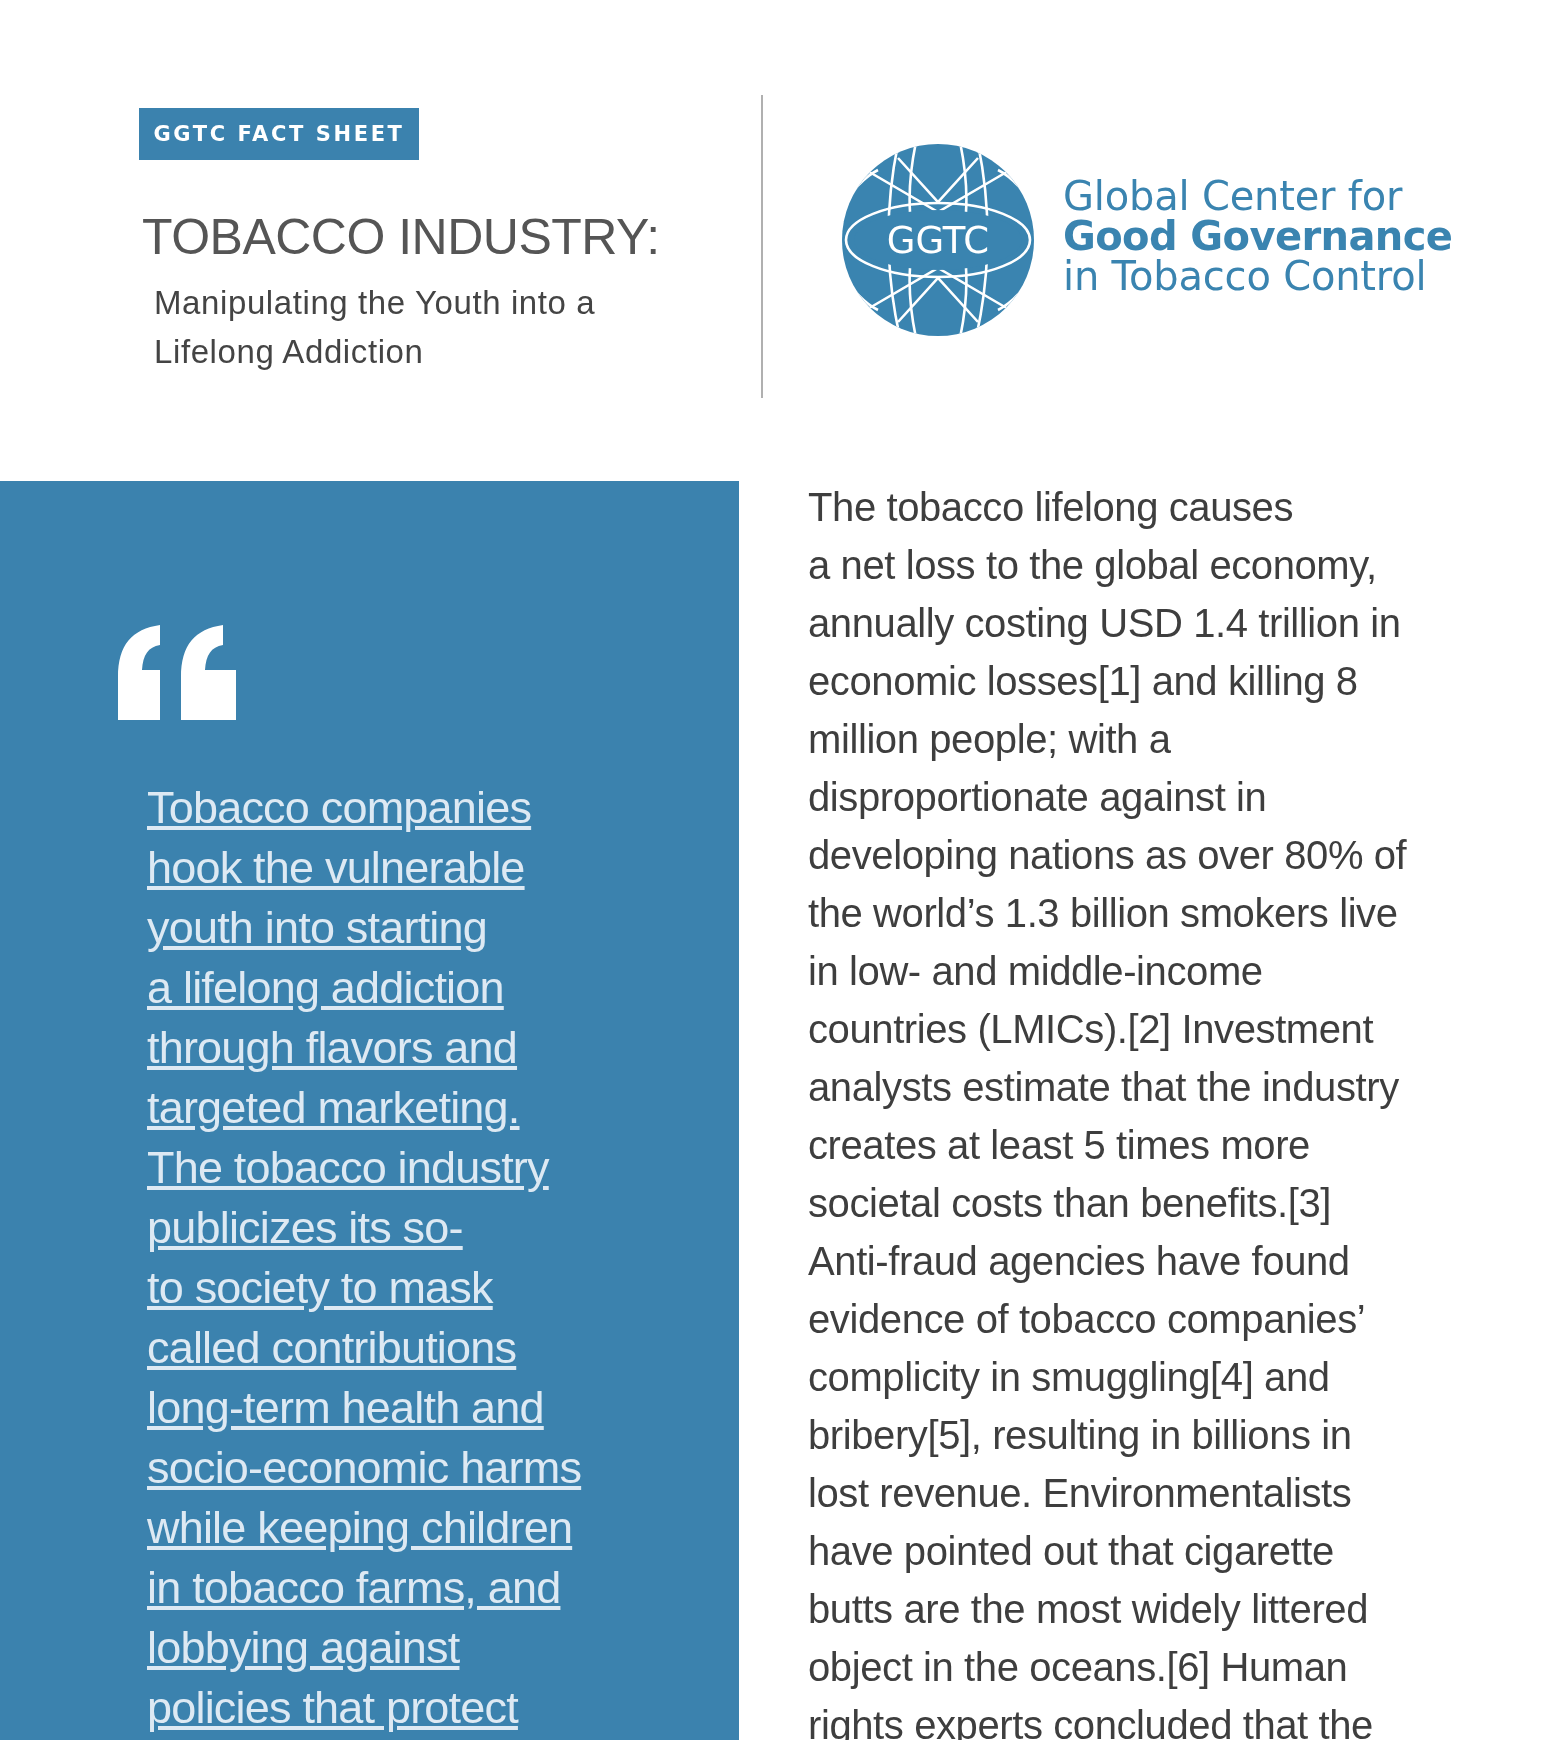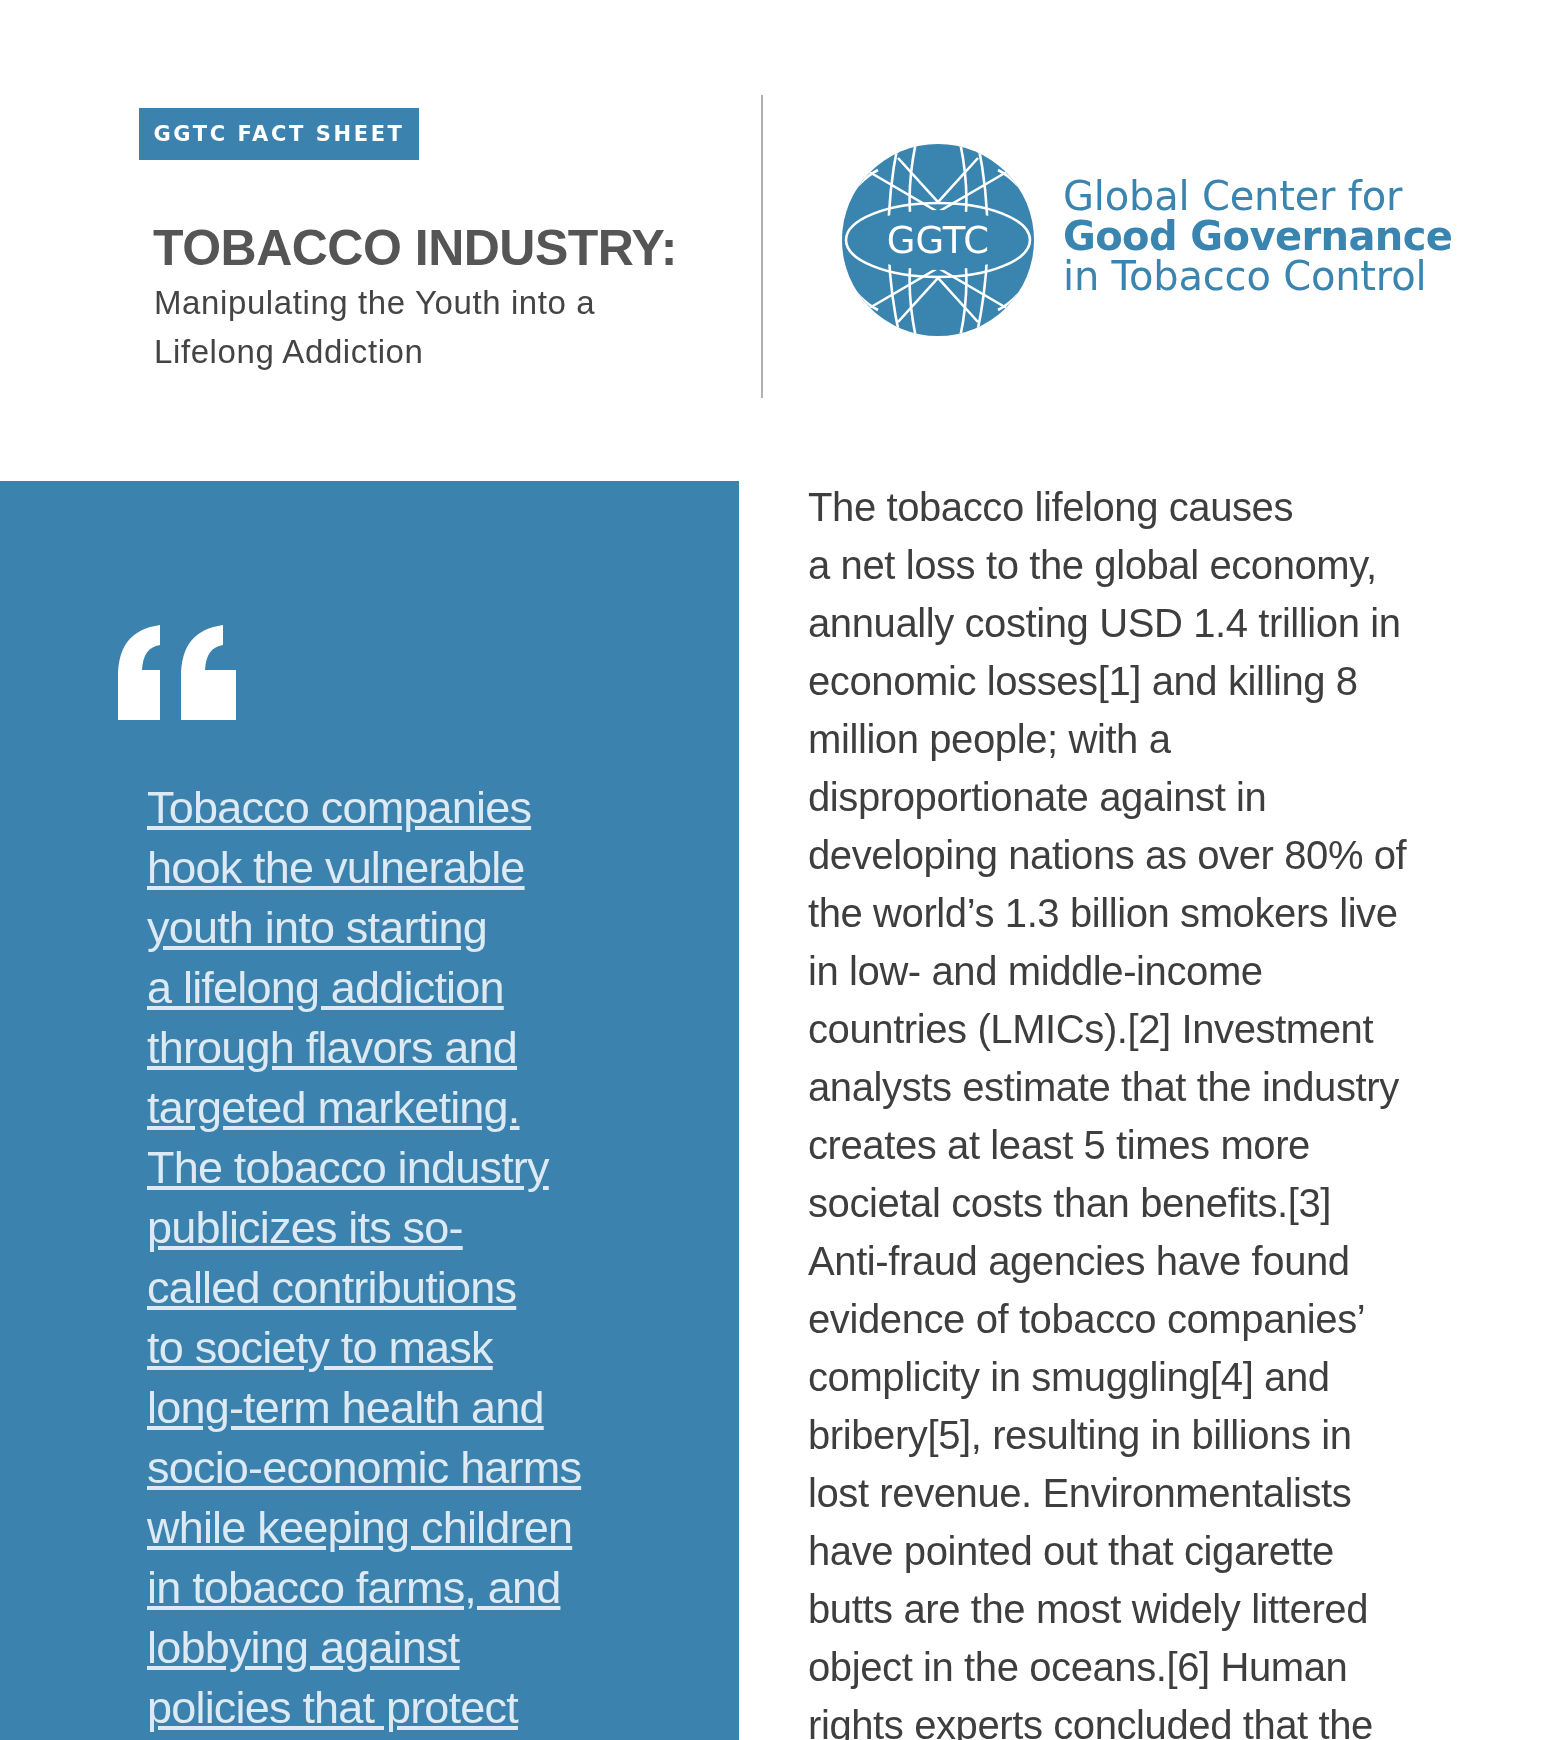--- a/index.html
+++ b/index.html
@@ -7,22 +7,22 @@
     width: 1566px; height: 1740px; position: relative; overflow: hidden;
     background: #ffffff; font-family: "Liberation Sans", sans-serif;
   }
   .badge {
     position: absolute; left: 139px; top: 108px; width: 280px; height: 52px;
     background: #3b82ae; color: #ffffff; font-weight: bold; font-size: 21px;
     letter-spacing: 2.6px; display: flex; align-items: center; justify-content: center;
     font-family: "DejaVu Sans", sans-serif;
   }
   .title {
-    position: absolute; left: 138px; top: 203px; margin: 15px;
-    font-size: 50px; font-weight: bold; color: #555555; letter-spacing: -0.5px;
+    position: absolute; left: 138px; top: 203px; margin: 4px;
+    font-size: 50px; font-weight: normal; color: #555555; letter-spacing: -0.5px;
     line-height: 60px; white-space: nowrap;
   }
   .subtitle {
     position: absolute; left: 139px; top: 263px; margin: 15px;
     font-size: 33px; color: #444444; line-height: 49px; letter-spacing: 0.6px;
   }
   .subtitle span { display: block; white-space: nowrap; }
   .divider {
     position: absolute; left: 761px; top: 95px; width: 2px; height: 303px;
     background: #b0b0b0;
@@ -108,22 +108,22 @@
 
 <div class="quote-text">
   <span>Tobacco companies</span>
   <span>hook the vulnerable</span>
   <span>youth into starting</span>
   <span>a lifelong addiction</span>
   <span>through flavors and</span>
   <span>targeted marketing.</span>
   <span>The tobacco industry</span>
   <span>publicizes its so-</span>
+  <span>to society to mask</span>
   <span>called contributions</span>
-  <span>to society to mask</span>
   <span>long-term health and</span>
   <span>socio-economic harms</span>
   <span>while keeping children</span>
   <span>in tobacco farms, and</span>
   <span>lobbying against</span>
   <span>policies that protect</span>
 </div>
 
 <div class="body-text">
   <span>The tobacco lifelong causes</span>

